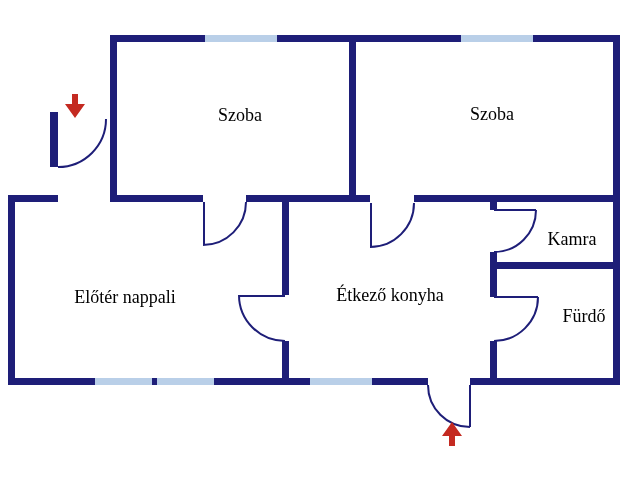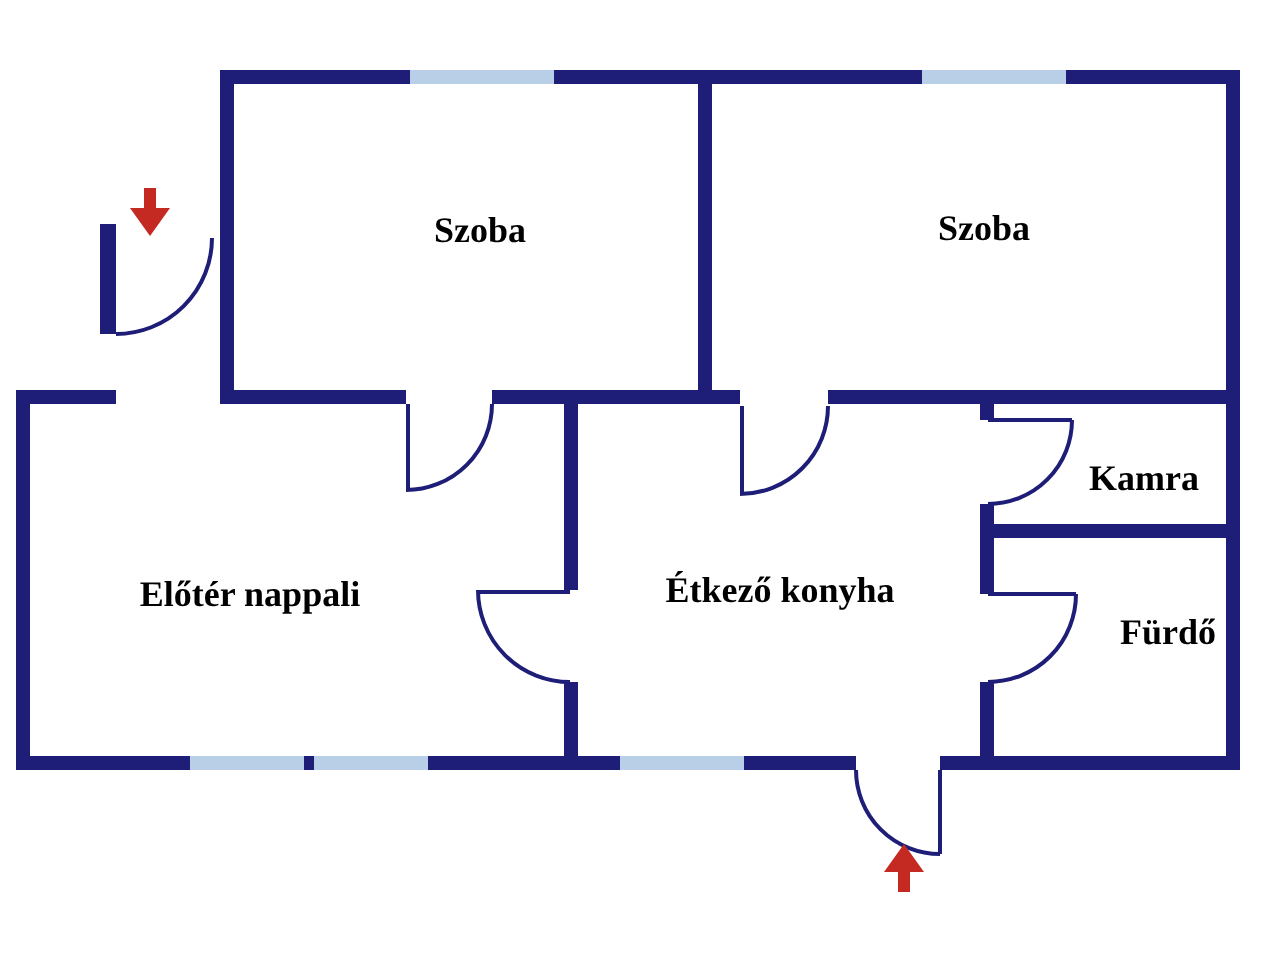--- a/index.html
+++ b/index.html
@@ -7,21 +7,20 @@
     padding: 0;
     width: 640px;
     height: 480px;
     background: var(--color-background, #ffffff);
     overflow: hidden;
   }
   .plan-wrap {
     width: 640px;
     height: 480px;
     position: relative;
-    font-weight: bold;
   }
   svg.plan { display: block; }
   .wall rect { fill: var(--color-wall, #1e1e78); }
   .window-group rect { fill: var(--color-window, #b9cfe8); }
   .arc-group path, .arc-group line {
     stroke: var(--color-wall, #1e1e78);
     stroke-width: 2;
     fill: none;
   }
   .arrow { fill: var(--color-arrow, #c42a21); }

